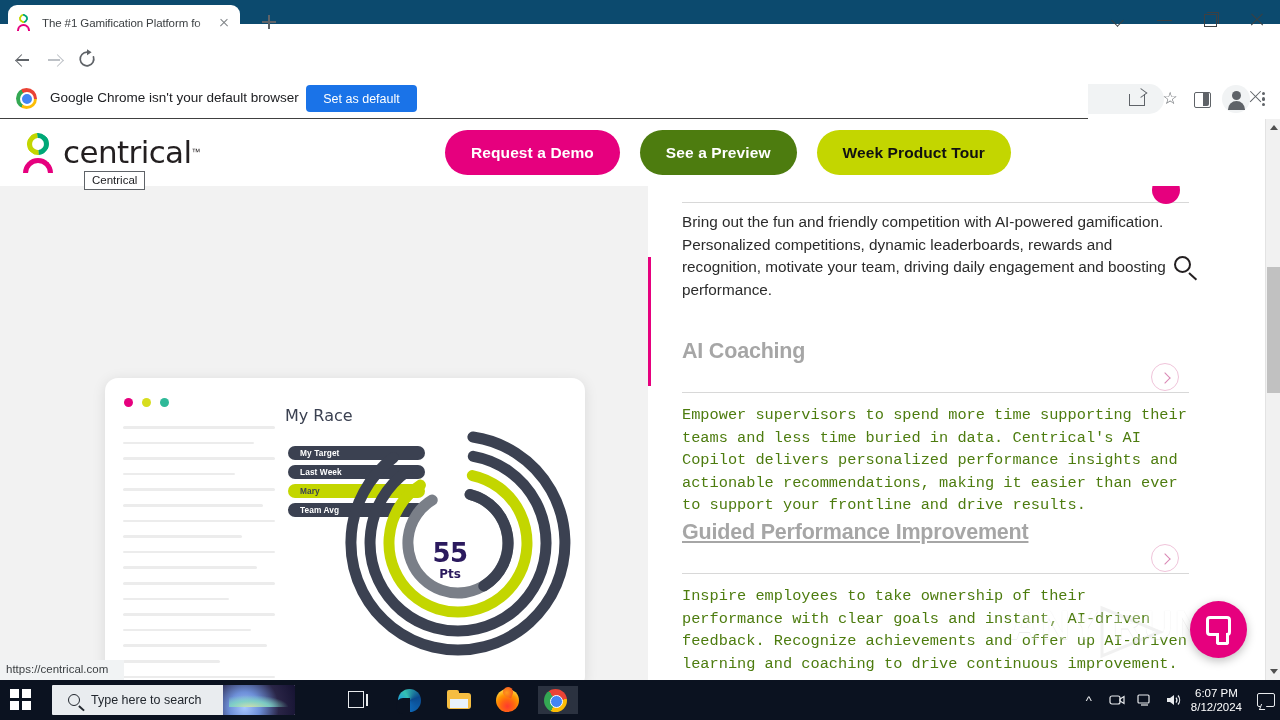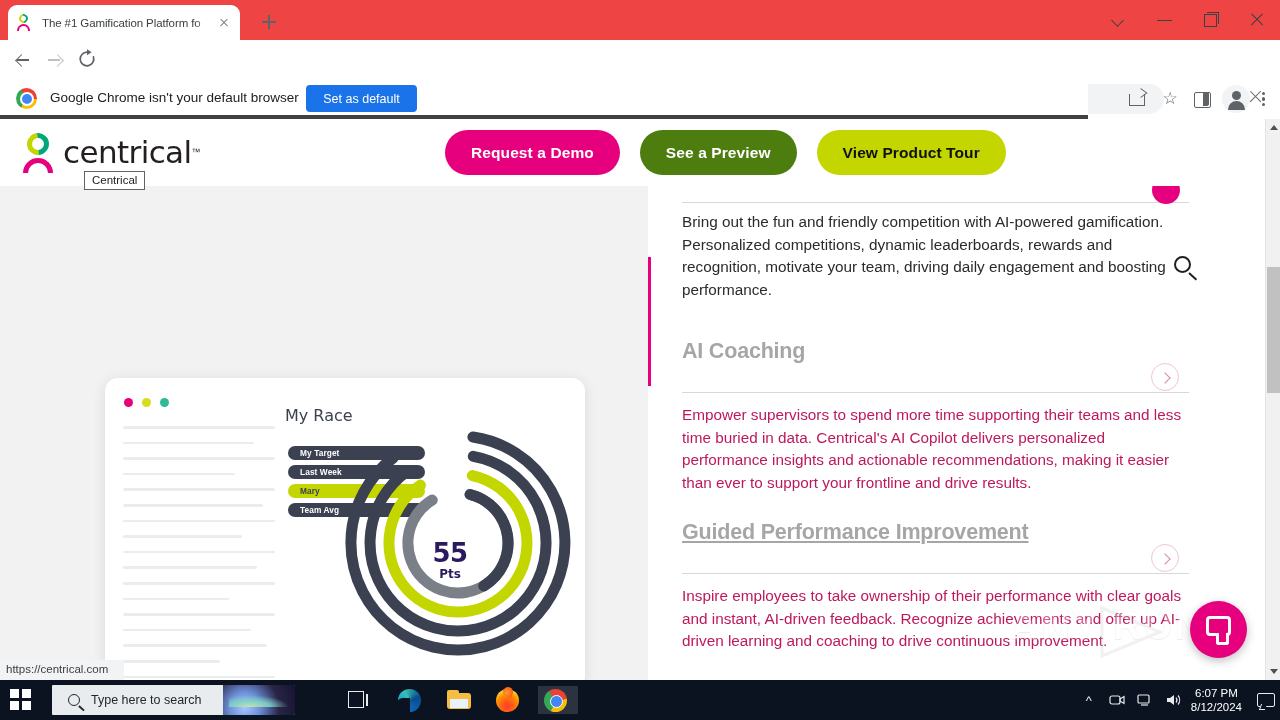--- a/index.html
+++ b/index.html
@@ -9,22 +9,22 @@
     font-family: "Liberation Sans", sans-serif;
     background:#ffffff;
     -webkit-font-smoothing: antialiased;
   }
 
   
   #browser { position:absolute; left:0; top:0; width:1280px; height:680px; background:#ffffff; }
 
   
   .tabstrip {
-    position:absolute; left:0; top:0; width:1280px; height:40px;
-    background:#ef4444;
+    position:absolute; left:0; top:0; width:1280px; height:24px;
+    background:#0c4a6e;
   }
   .tab {
     position:absolute; left:8px; top:5px; width:232px; height:35px;
     background:#ffffff; border-radius:9px 9px 0 0;
     display:flex; align-items:center; padding:0 8px;
   }
   .tab-favicon { width:17px; height:17px; flex:0 0 17px; position:relative; margin-right:9px; }
   .fav-ring {
     position:absolute; left:3px; top:0px; width:9px; height:9px; border-radius:50%;
     border:2.3px solid #c3d600;
@@ -101,21 +101,21 @@
   .avatar-ic{ width:32px; height:30px; position:relative; }
   .avatar-ic::before{ content:""; position:absolute; left:4px; top:1px; width:28px; height:28px; border-radius:50%; background:#f1f3f4; }
   .avatar-head{ position:absolute; left:13.5px; top:7px; width:9px; height:9px; border-radius:50%; background:#5f6368; }
   .avatar-body{ position:absolute; left:9.5px; top:17px; width:17px; height:9px; border-radius:9px 9px 0 0; background:#5f6368; }
   .menu-ic{ width:26px; height:30px; position:relative; }
   .menu-ic span{ position:absolute; left:11.5px; width:3.2px; height:3.2px; border-radius:50%; background:#5f6368; }
 
   
   .infobar {
     position:absolute; left:0; top:78px; width:1088px; height:41px;
-    background:#ffffff; border-bottom:4px solid #404040; display:flex; align-items:center;text-align:right;
+    background:#ffffff; border-bottom:1px solid #404040; display:flex; align-items:center;text-align:right;
   }
   .chrome-logo{ position:absolute; left:16px; top:10px; width:21px; height:21px; border-radius:50%;
     background:conic-gradient(from -30deg,#ea4335 0deg 120deg,#fbbc05 120deg 240deg,#34a853 240deg 360deg); }
   .chrome-logo::after{ content:""; position:absolute; left:5.5px; top:5.5px; width:10px; height:10px; border-radius:50%;
     background:#4285f4; border:2px solid #fff; box-sizing:content-box; margin:-2px; }
   .infobar-text { position:absolute; left:50px; top:12px; font-size:13.5px; color:#202124; }
   .btn-default {
     position:absolute; left:306px; top:85px; width:111px; height:27px;
     background:#1a73e8; color:#fff; border:none; border-radius:4px; font-size:12.5px;
     font-family:"Liberation Sans", sans-serif; cursor:pointer;
@@ -173,21 +173,21 @@
   .acc-divider { position:absolute; left:34px; width:507px; height:1px; background:#d8d8d8; }
   .acc-dot-top {
     position:absolute; left:504px; top:-10px; width:28px; height:28px; border-radius:50%; background:#e6007e;
   }
   .acc-body {
     position:absolute; left:34px; font-size:15.3px; line-height:22.6px; color:#2b2b2b; width:508px;
   }
   .acc-title {
     position:absolute; left:34px; font-size:21.5px; font-weight:bold; color:#a6a6a6; letter-spacing:-0.2px;
   }
-  .acc-body-muted { color:#be185d; }
+  .acc-body-muted { color:#4d7c0f;font-family:Liberation Mono, monospace; }
   .chev-circle {
     position:absolute; left:503px; width:28px; height:28px; border-radius:50%; border:1.3px solid #f0c4da;
   }
   .chev-circle::after{
     content:""; position:absolute; left:9px; top:9.5px; width:7px; height:7px;
     border-top:1.6px solid #d986b4; border-right:1.6px solid #d986b4; transform:rotate(45deg);
   }
 
   
   .shot-card {
@@ -367,21 +367,21 @@
       <div class="tooltip">Centrical</div>
       <div class="search-btn">
         <i class="mag"></i>
           <i class="hdl"></i>
       </div>
     </div>
 
     <div class="nav-btns" style="top:11px; position:absolute; z-index:21;">
       <button class="pill" id="btn0" style="background: rgb(230, 0, 126); color: rgb(255, 255, 255);">Request a Demo</button>
       <button class="pill" id="btn1" style="background: #4d7c0f; color: rgb(255, 255, 255);">See a Preview</button>
-      <button class="pill" id="btn2" style="background: rgb(195, 214, 0); color: rgb(17, 17, 17);">View Product Tour</button>
+      <button class="pill" id="btn2" style="background: rgb(195, 214, 0); color: rgb(17, 17, 17);">Week Product Tour</button>
     </div>
 
     <div class="page-body">
 
       <div class="left-col">
 
         <div class="shot-card">
           <div class="dots">
             <i class="dot" id="dot0" style="background: rgb(230, 0, 126);"></i>
               <i class="dot" id="dot1" style="background: rgb(215, 221, 30);"></i>

